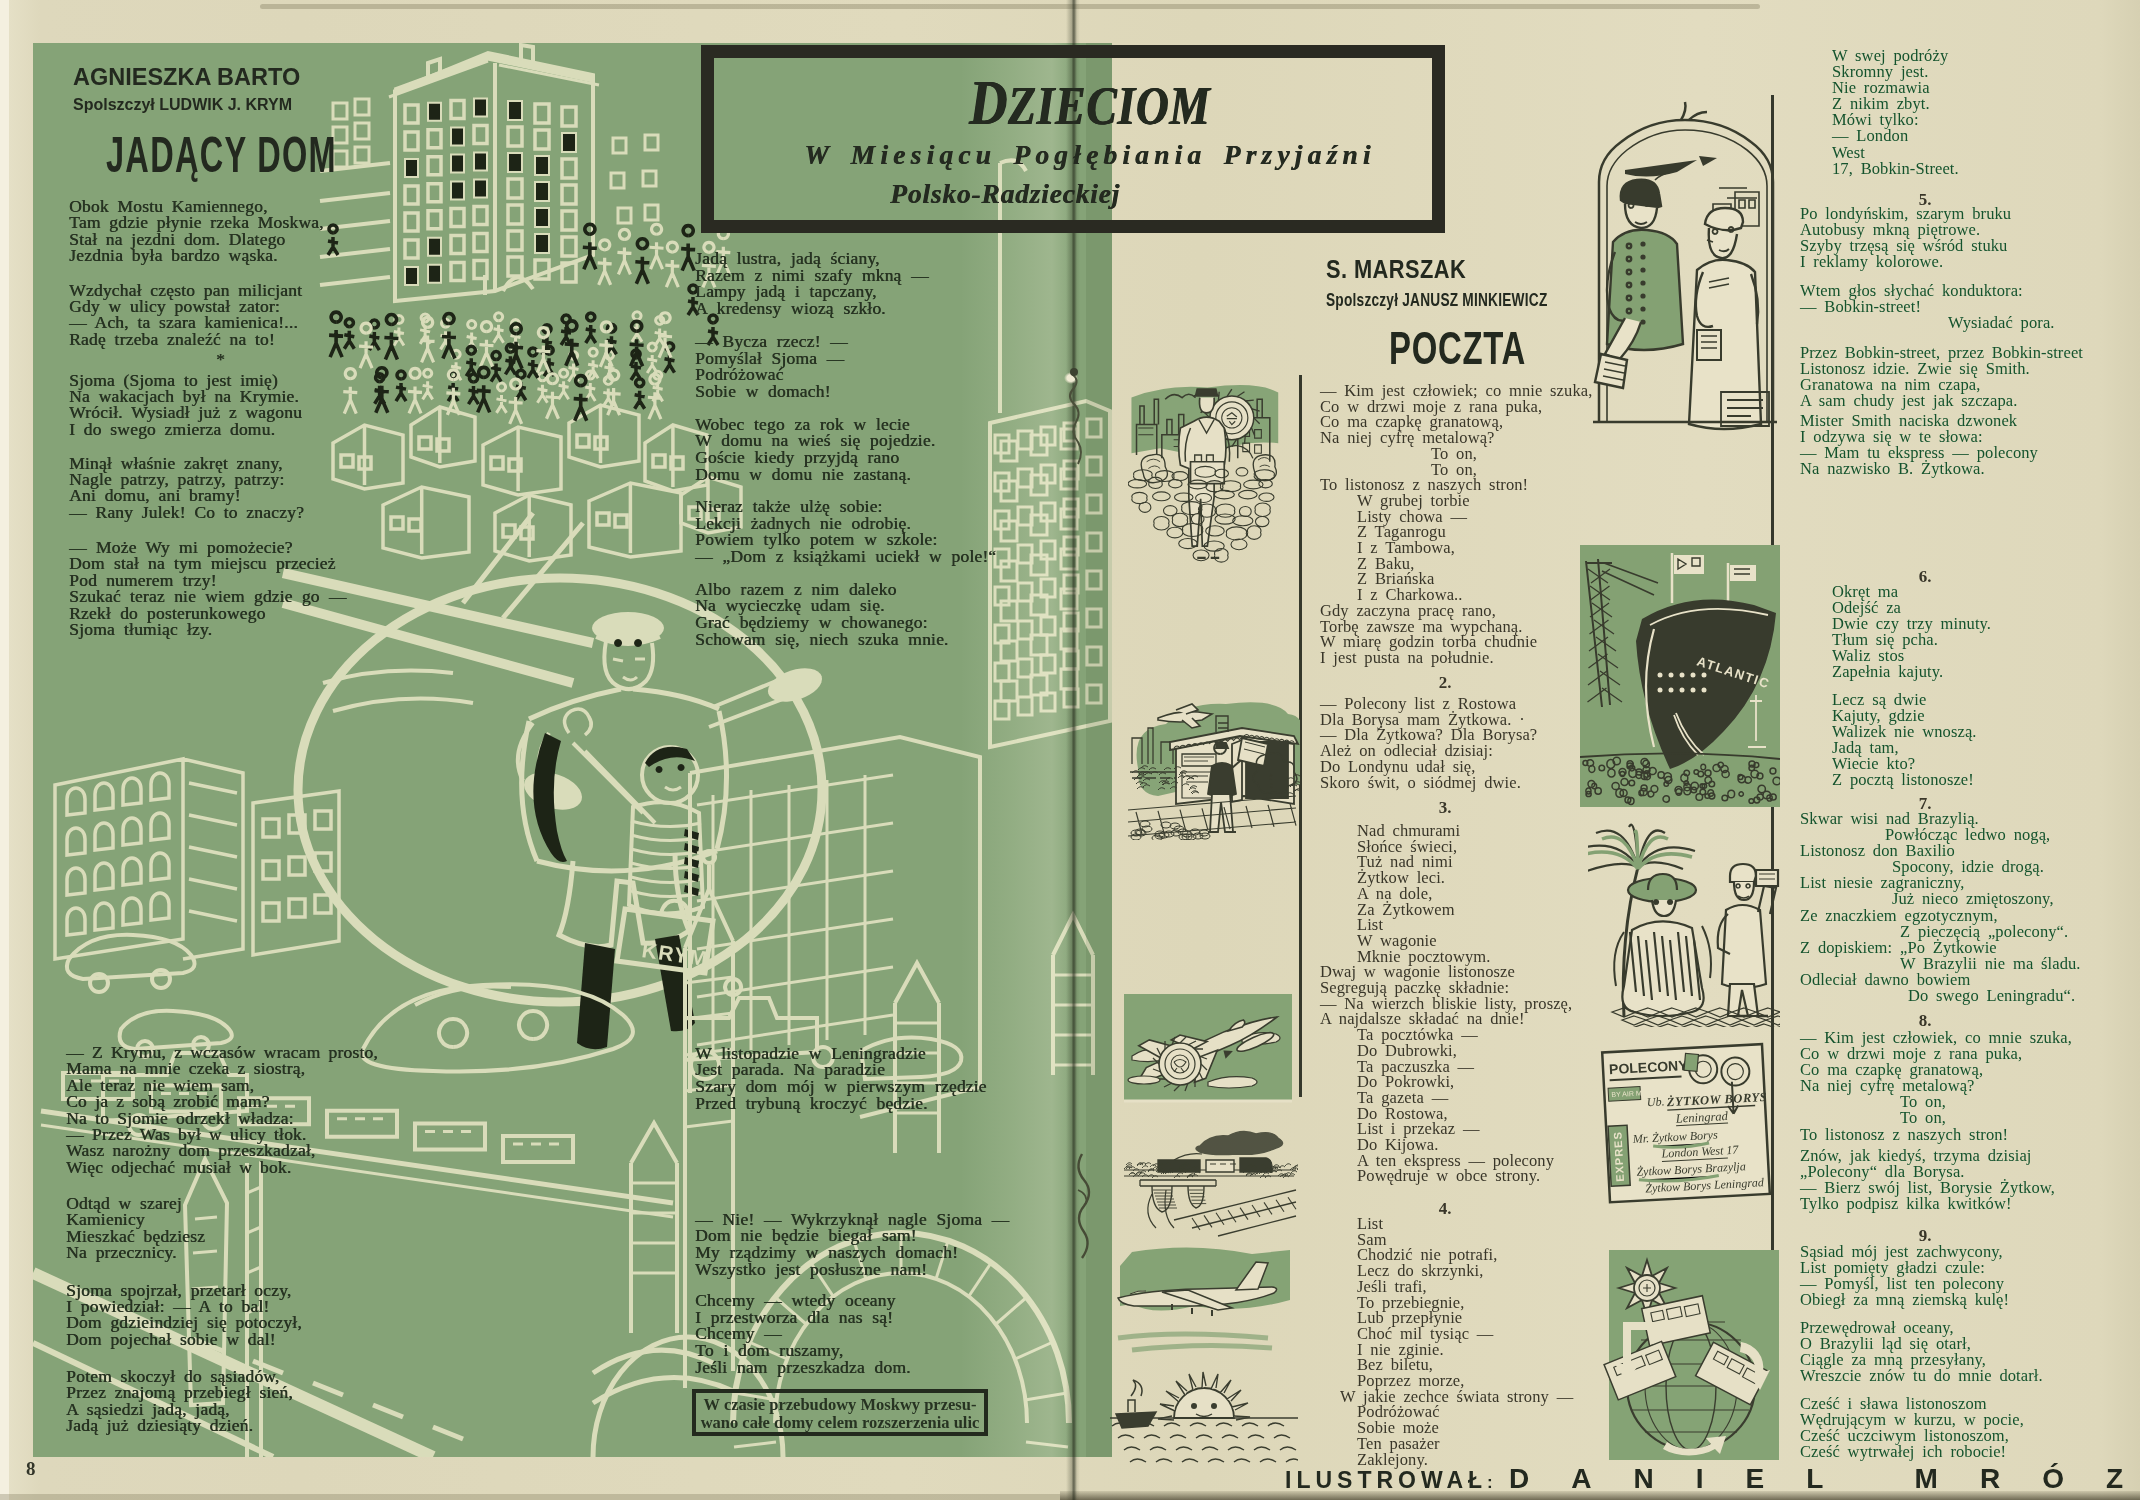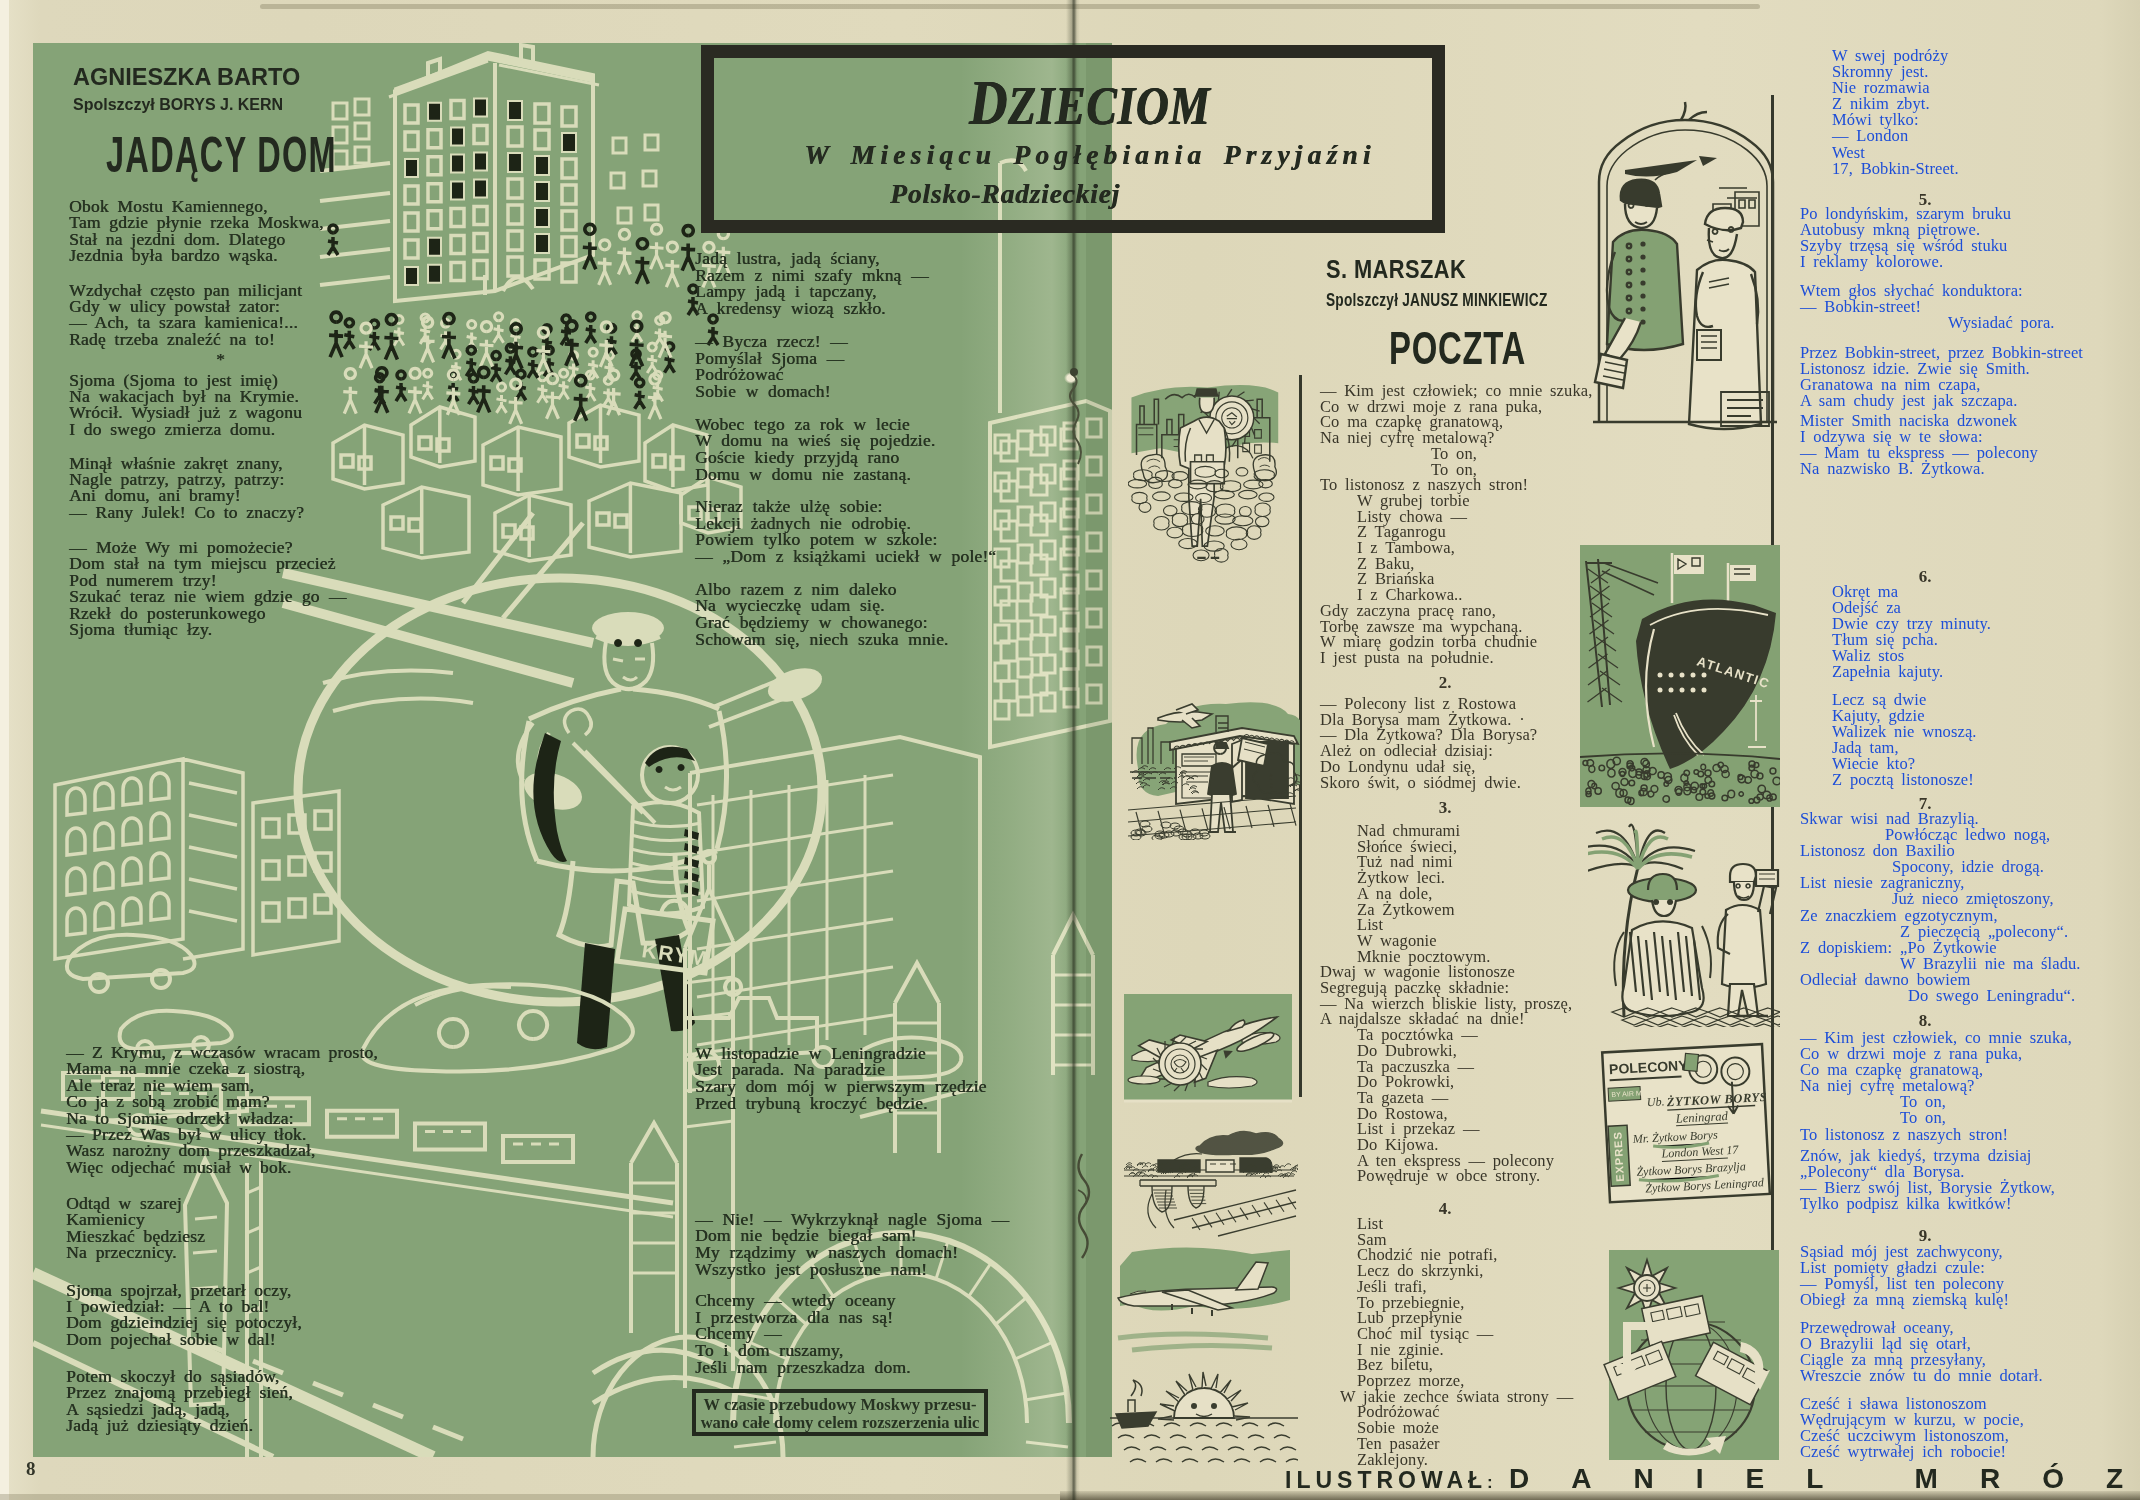--- a/index.html
+++ b/index.html
@@ -1,21 +1,21 @@
 <!DOCTYPE html>
 <html><head><meta charset="utf-8">
 <style>
 html,body{margin:0;padding:0;}
 body{width:2140px;height:1500px;overflow:hidden;background:#e0dabe;font-family:"Liberation Serif",serif;}
 #page{position:absolute;left:0;top:0;width:2140px;height:1500px;background:#ddd7ba;}
 .abs{position:absolute;}
 .serifL{font-family:"Liberation Serif",serif;font-size:17.5px;line-height:16.4px;color:#273322;word-spacing:4px;letter-spacing:0.2px;white-space:nowrap;text-shadow:0.5px 0 0 #273322;}
 .serifM{font-family:"Liberation Serif",serif;font-size:17.5px;line-height:16.7px;color:#273322;word-spacing:5px;letter-spacing:0.2px;white-space:nowrap;text-shadow:0.5px 0 0 #273322;}
 .serifA{font-family:"Liberation Serif",serif;font-size:16.5px;line-height:15.7px;color:#393629;word-spacing:3.5px;letter-spacing:0.1px;white-space:nowrap;}
-.serifC{font-family:"Liberation Serif",serif;font-size:16.5px;line-height:16.1px;color:#1d4ed8;word-spacing:3.5px;letter-spacing:0.1px;white-space:nowrap;}
+.serifC{font-family:"Liberation Serif",serif;font-size:16.5px;line-height:16.1px;color:#14532d;word-spacing:3.5px;letter-spacing:0.1px;white-space:nowrap;}
 .hnum{font-family:"Liberation Serif",serif;font-size:17px;font-weight:bold;color:#393629;text-align:center;width:250px;}
 .sans{font-family:"Liberation Sans",sans-serif;font-weight:bold;color:#23291f;white-space:nowrap;}
 </style></head>
 <body>
 <div id="page">
 
 <div class="abs" style="left:0;top:0;width:2140px;height:1500px;background:linear-gradient(90deg,#e7e2c9 0,#ded8bc 40px,#ddd7ba 300px,#e0dabd 900px,#ddd7b9 1200px,#e2dcc0 1700px,#ded8bb 2100px,#d6d0b2 2140px);"></div>
 
 <div class="abs" style="left:0;top:0;width:9px;height:1500px;background:#f4f0e0;"></div>
 
@@ -346,21 +346,21 @@
 <div class="abs" style="left:701px;top:45px;width:718px;height:162px;border:13px solid #2a2a22;"></div>
 
 <div class="abs" style="left:840px;top:76px;width:500px;text-align:center;transform:scaleX(0.84);transform-origin:50% 50%;font-family:'Liberation Serif',serif;font-style:italic;font-weight:bold;font-size:54px;line-height:54px;color:#242a20;letter-spacing:1px;text-shadow:0.6px 0 0 #242a20, -0.6px 0 0 #242a20;"><span style="font-size:63px;">D</span>ZIECIOM</div>
 
 <div class="abs" style="left:770px;top:141px;width:640px;text-align:center;font-family:'Liberation Serif',serif;font-style:italic;font-weight:bold;font-size:27.5px;line-height:27px;color:#242a20;letter-spacing:5.2px;word-spacing:5px;white-space:nowrap;text-shadow:0.5px 0 0 #242a20;">W Miesiącu Pogłębiania Przyjaźni</div>
 
 <div class="abs" style="left:755px;top:180px;width:500px;text-align:center;font-family:'Liberation Serif',serif;font-style:italic;font-weight:bold;font-size:27.5px;line-height:27px;color:#242a20;letter-spacing:0.8px;text-shadow:0.5px 0 0 #242a20;">Polsko-Radzieckiej</div>
 
 <div class="abs sans" style="left:73px;top:64px;font-size:23.5px;letter-spacing:0;">AGNIESZKA BARTO</div>
 
-<div class="abs sans" style="left:73px;top:96px;font-size:16px;letter-spacing:0;">Spolszczył BORYS J. KERN</div>
+<div class="abs sans" style="left:73px;top:96px;font-size:16px;letter-spacing:0;">Spolszczył LUDWIK J. KRYM</div>
 
 <div class="abs sans" style="left:106px;top:126px;font-size:50px;letter-spacing:2px;transform:scaleX(0.65);transform-origin:0 0;">JADĄCY DOM</div>
 
 <div class="abs serifL" style="left:69px;top:198px;">Obok Mostu Kamiennego,<br>Tam gdzie płynie rzeka Moskwa,<br>Stał na jezdni dom. Dlatego<br>Jezdnia była bardzo wąska.</div>
 
 <div class="abs serifL" style="left:69px;top:281.5px;">Wzdychał często pan milicjant<br>Gdy w ulicy powstał zator:<br>— Ach, ta szara kamienica!...<br>Radę trzeba znaleźć na to!</div>
 
 <div class="abs serifL" style="left:216px;top:351px;">*</div>
 
 <div class="abs serifL" style="left:69px;top:371.5px;">Sjoma (Sjoma to jest imię)<br>Na wakacjach był na Krymie.<br>Wrócił. Wysiadł już z wagonu<br>I do swego zmierza domu.</div>

